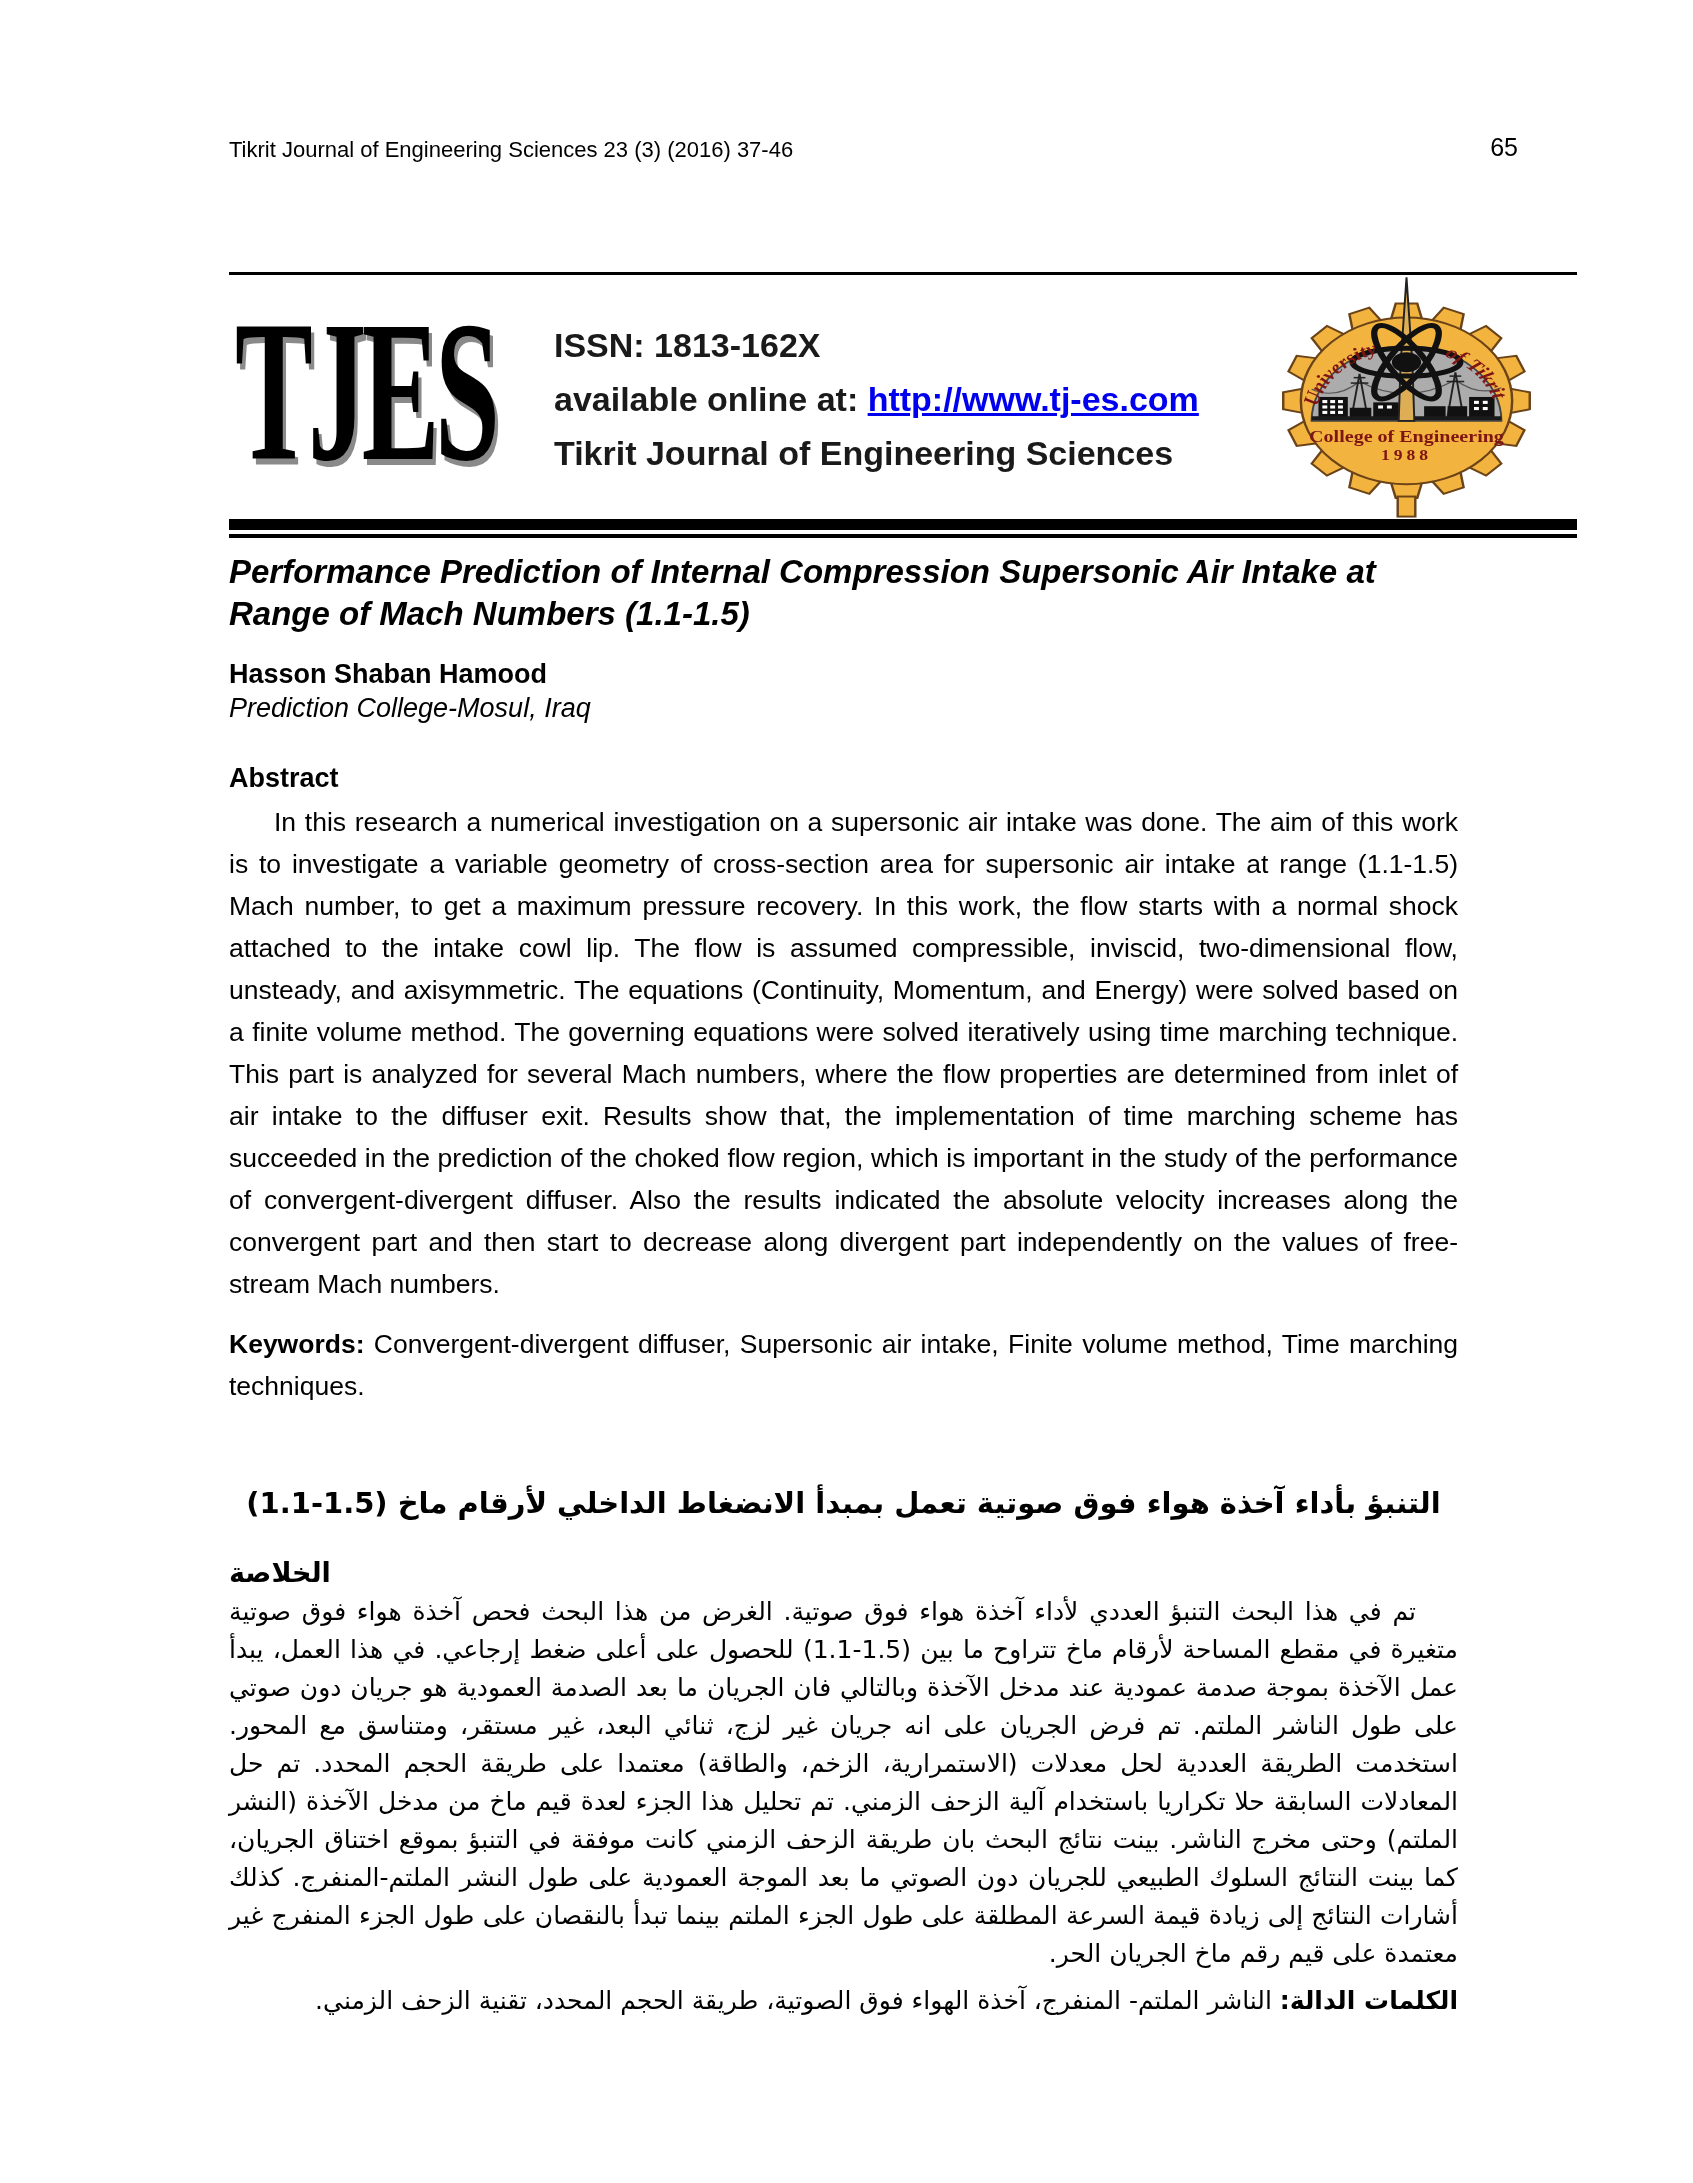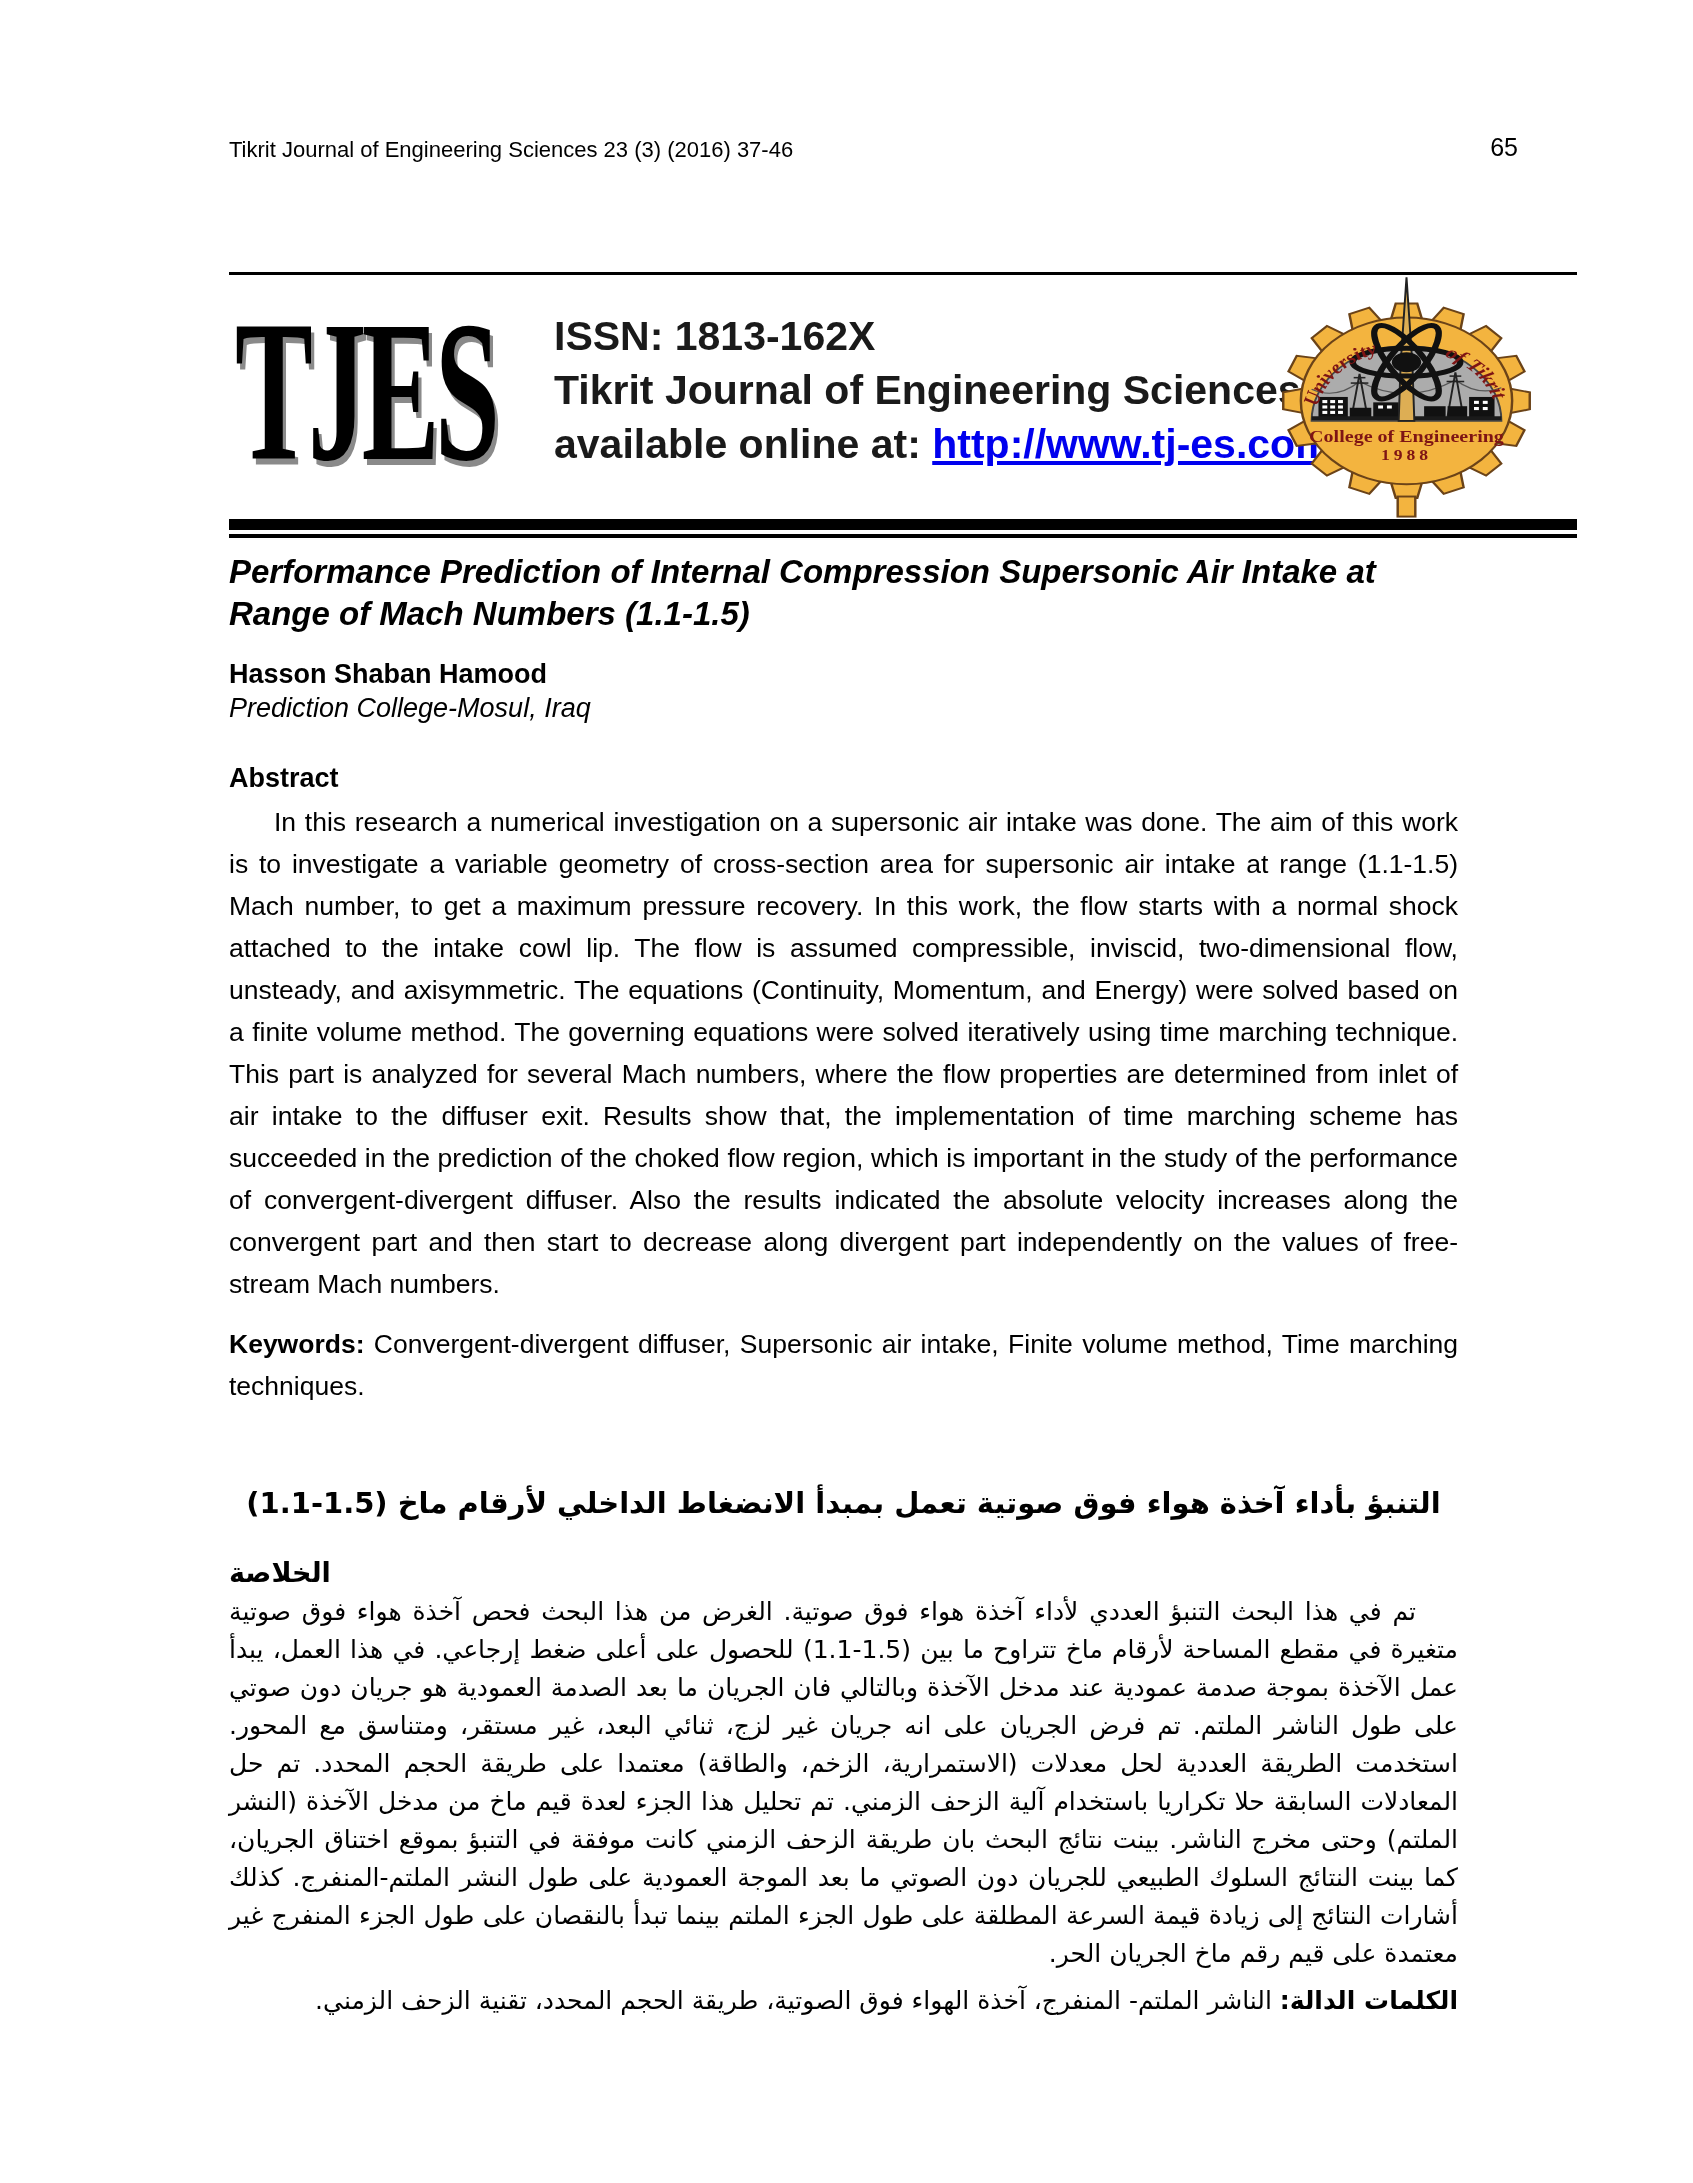--- a/index.html
+++ b/index.html
@@ -38,22 +38,22 @@
     font-family:"Liberation Serif","DejaVu Serif",serif;
     font-weight:bold;
     font-size:201px;
     line-height:1;
     letter-spacing:-8px;
     transform:scaleX(0.58);
     transform-origin:left top;
     text-shadow:5.6px 5.6px 0.8px #8a8a8a;
   }
   .issn-block{
-    position:absolute;left:325px;top:34px;
-    font-size:41px;font-weight:bold;line-height:54px;
+    position:absolute;left:325px;top:43px;
+    font-size:34px;font-weight:bold;line-height:54px;
     color:#1a1a1a;
   }
   .issn-block a{color:#0000EE;text-decoration:underline;}
   .emblem{position:absolute;left:1021px;top:0;}
   .bar-thick{height:11.2px;background:#000;}
   .bar-thin{height:3.2px;background:#000;margin-top:4px;}
   .title{
     margin-top:13px;
     width:1205px;
     font-size:33px;
@@ -124,24 +124,24 @@
       <span class="page-number">65</span>
     </div>
 
     <div class="top-rule"></div>
 
     <div class="masthead">
       <div class="tjes-logo">TJES</div>
 
       <div class="issn-block">
         <div>ISSN: 1813-162X</div>
-        <div>Tikrit Journal of Engineering Sciences</div>
         <div>
           <span>available online at: </span><a href="#">http://www.tj-es.com</a>
         </div>
+        <div>Tikrit Journal of Engineering Sciences</div>
       </div>
 
       <svg class="emblem" width="313" height="247" viewBox="0 0 320 320" preserveAspectRatio="none">
         <g fill="#F3B43F" stroke="#6b4318" stroke-width="2.5">
           <g transform="translate(160,163)">
             <polygon points="-16,-105 -11,-126 11,-126 16,-105" transform="rotate(0)"></polygon>
             <polygon points="-16,-105 -11,-126 11,-126 16,-105" transform="rotate(22.5)"></polygon>
             <polygon points="-16,-105 -11,-126 11,-126 16,-105" transform="rotate(45)"></polygon>
             <polygon points="-16,-105 -11,-126 11,-126 16,-105" transform="rotate(67.5)"></polygon>
             <polygon points="-16,-105 -11,-126 11,-126 16,-105" transform="rotate(90)"></polygon>

